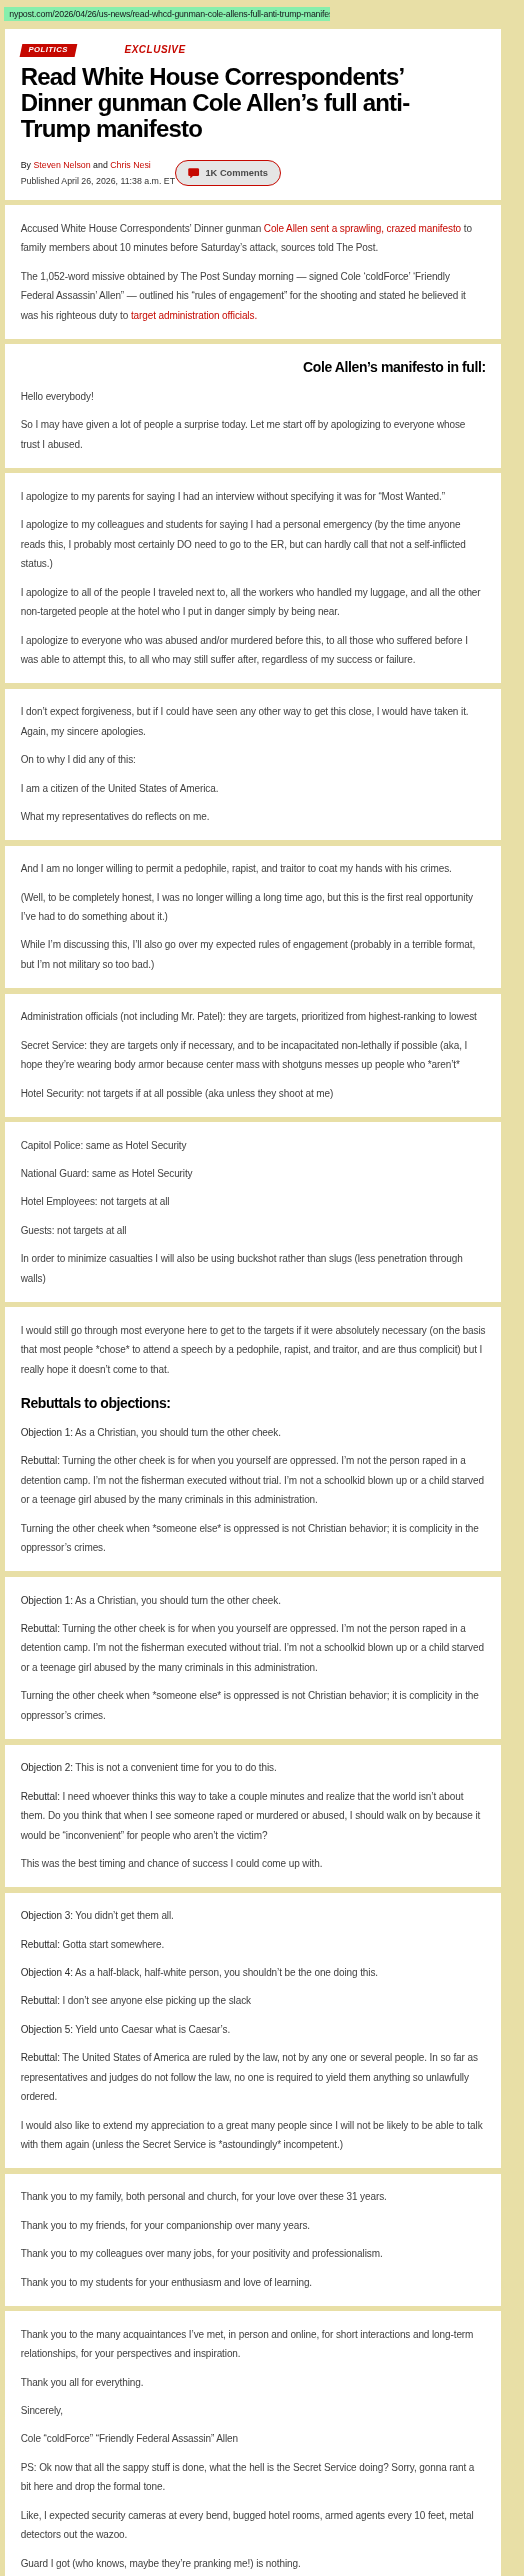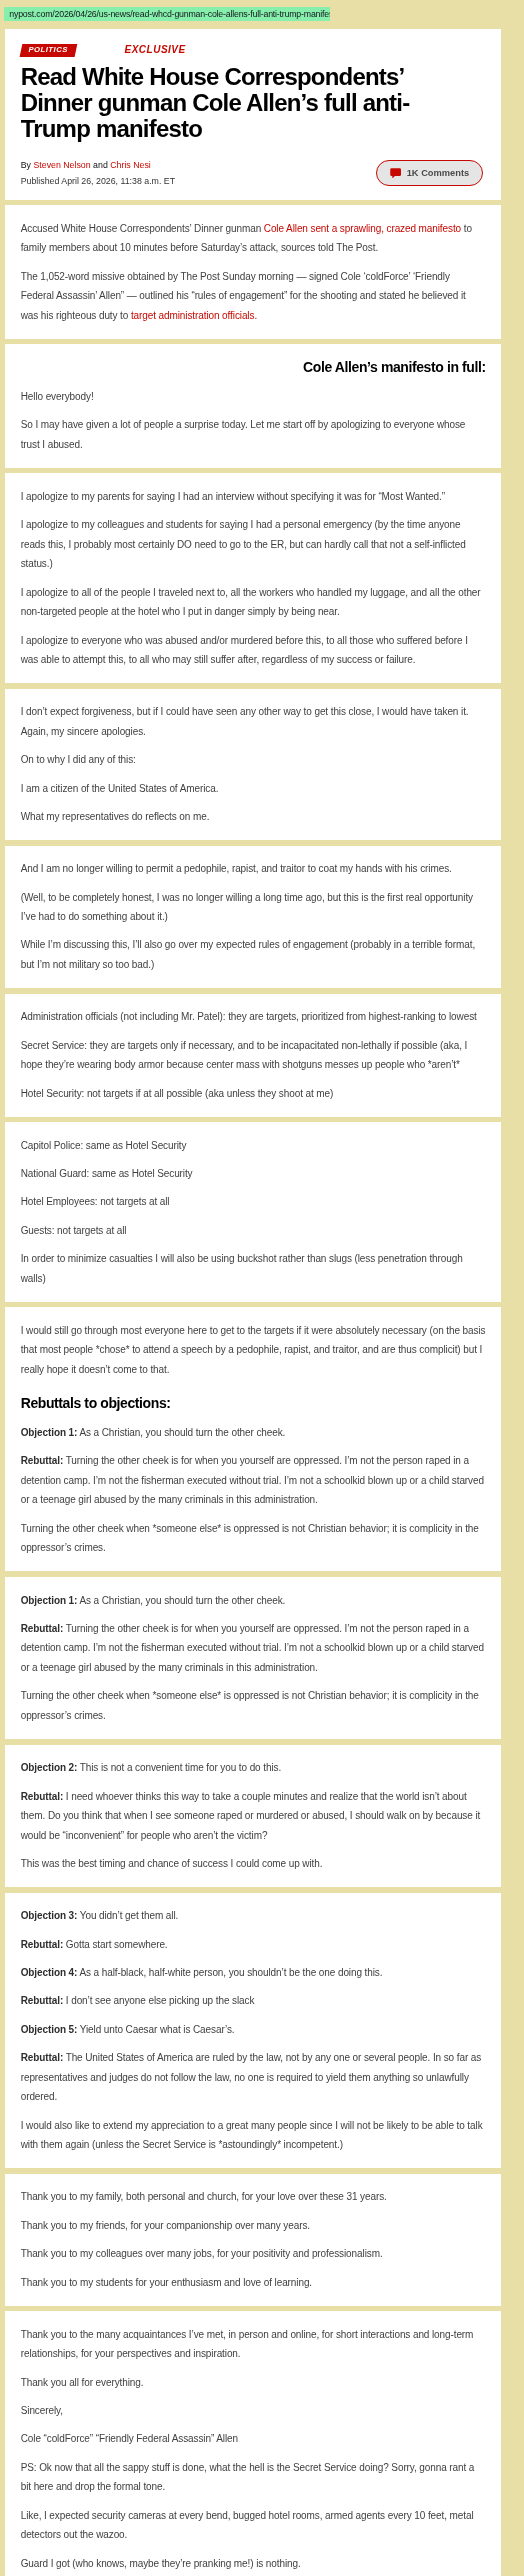--- a/index.html
+++ b/index.html
@@ -49,21 +49,21 @@
     color: #c60800; font-weight: 700; font-style: italic;
     font-size: 10px; letter-spacing: 0.5px; padding-left: 44px;
   }
   h1.headline {
     font-size: 24px; line-height: 26px;
     letter-spacing: -0.8px;
     font-weight: 700; color: #010101;
     max-width: 402px;
     margin: 0 0 17.5px;
   }
-  .meta-row { display: flex; justify-content: space-between; align-items: center; }
+  .meta-row { display: flex; justify-content: flex-start; align-items: center; }
   .byline { font-size: 8.8px; color: #111; margin-bottom: 6.2px; }
   .byline .author { color: #c60800; text-decoration: none; cursor: pointer; }
   .published { font-size: 8.8px; color: #333; }
   .comments-pill {
     display: flex; align-items: center; gap: 5.7px;
     border: 0.8px solid #c60800; border-radius: 515px;
     background: #e5e5e5;
     padding: 6.2px 12.4px;
     font-size: 9.3px; font-weight: 700; color: #4a4a4a;
     cursor: pointer;
@@ -80,21 +80,21 @@
   }
   .card p:first-child { margin-top: 0; }
   .card p:last-child { margin-bottom: 0; }
   .card h2 {
     font-size: 14px; line-height: 16.5px;
     letter-spacing: -0.4px;
     color: #000; font-weight: 700;
     margin: 15.5px 0 11.3px;
   }
   .card h2:first-child { margin-top: 1px; text-align: right; }
-  .card p b { font-weight: 700; color: #2e2e2e; }
+  .card p b { font-weight: 400; color: #2e2e2e; }
   .red-link { color: #c60800; text-decoration: none; cursor: pointer; }
 </style>
 </head>
 <body>
 
 <div class="url-bar">nypost.com/2026/04/26/us-news/read-whcd-gunman-cole-allens-full-anti-trump-manifesto/</div>
 
 <div class="cards-wrap">
 
   <section class="card">

